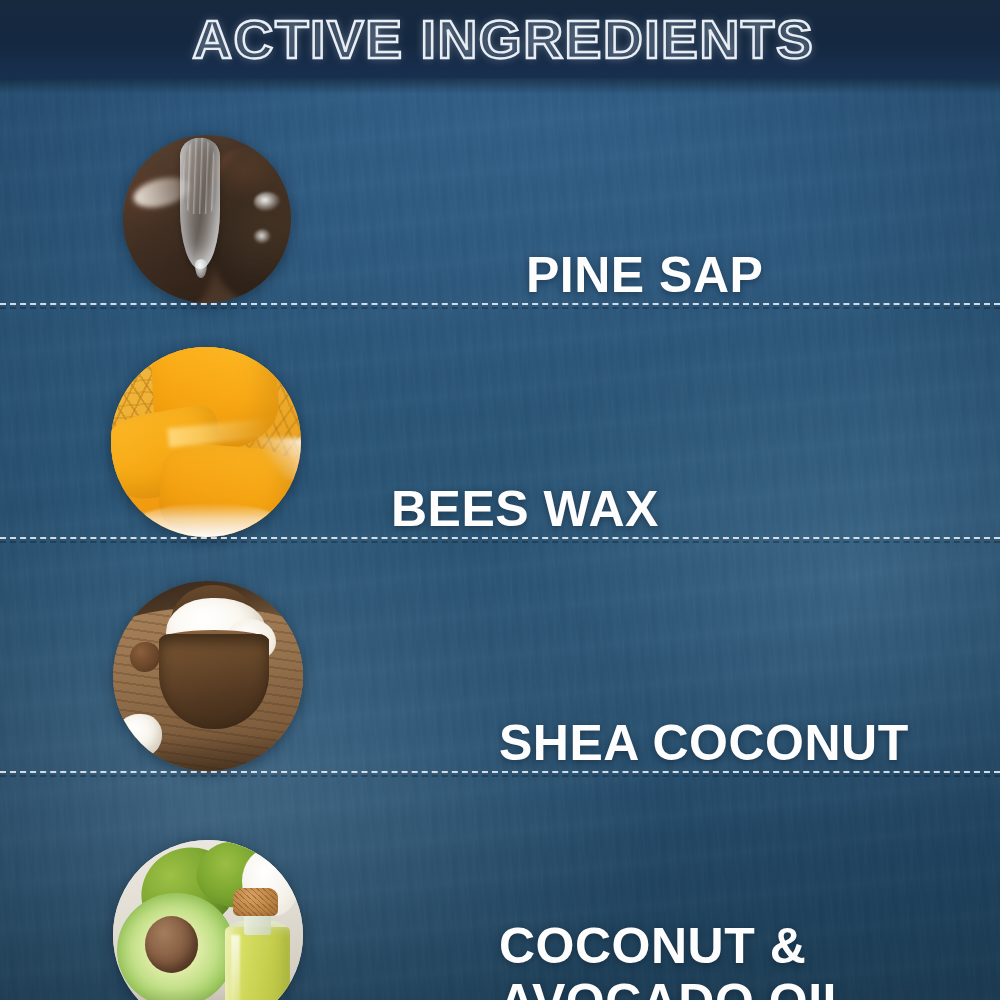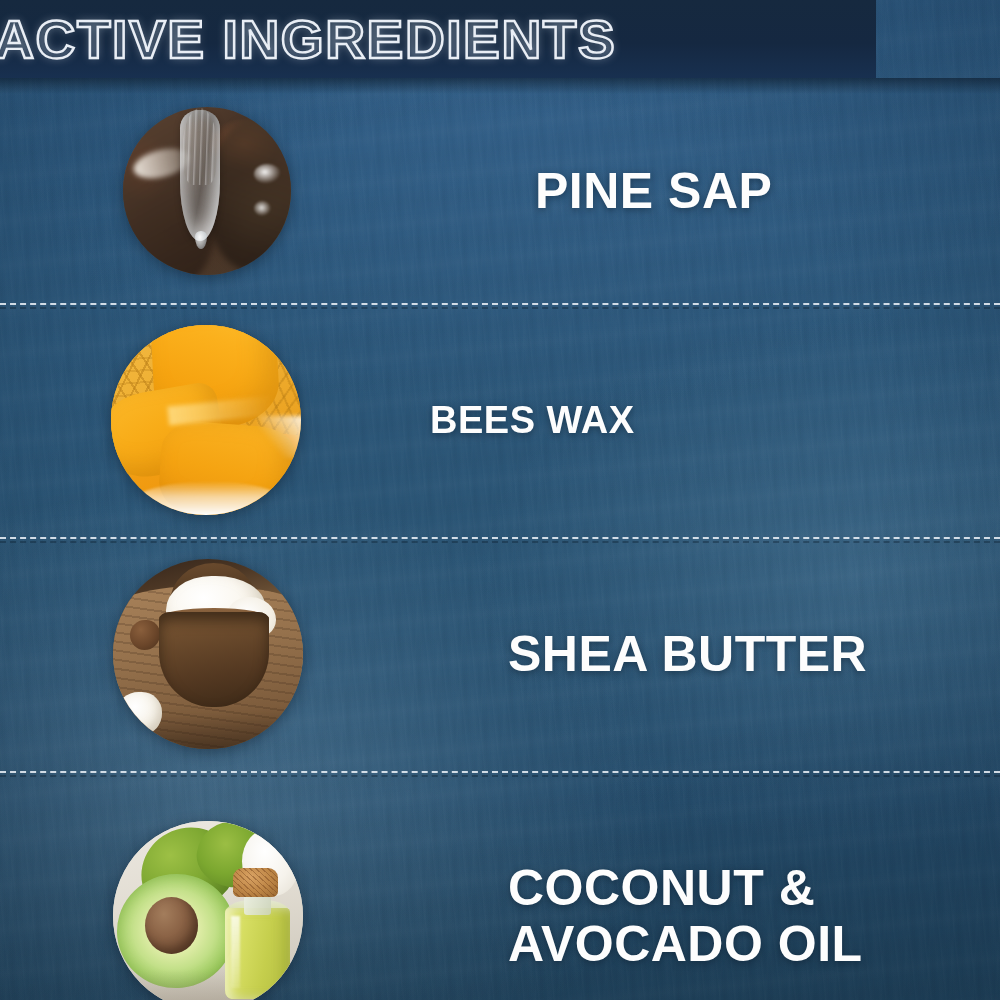--- a/index.html
+++ b/index.html
@@ -78,25 +78,26 @@
   .bg-vignette {
     position: absolute;
     inset: 0;
     background: radial-gradient(ellipse 95% 85% at 50% 45%, rgba(0,0,0,0) 40%, rgba(10,28,45,0.38) 100%);
   }
 
   
   .header {
     position: absolute;
     top: 0; left: 0;
-    width: 876px;
+    width: 1000px;
     height: 78px;
     background: linear-gradient(180deg, #16293f 0%, #152841 55%, #183050 100%);
     display: flex;
     align-items: center;
+    justify-content: center;
     z-index: 5;
   }
   .header-shadow {
     position: absolute;
     top: 78px; left: 0;
     width: 1000px; height: 16px;
     background: linear-gradient(180deg, rgba(8,20,34,0.55) 0%, rgba(8,20,34,0) 100%);
     z-index: 4;
   }
   .title {
@@ -120,22 +121,21 @@
     top: 78px; left: 0;
     width: 1000px;
     height: 922px;
     z-index: 3;
   }
   .row {
     position: absolute;
     left: 0;
     width: 1000px;
     display: flex;
-    align-items: center;
-    gap: 9px;
+    align-items: flex-end;
   }
   .row-1 { top: 0;   height: 225px; }
   .row-2 { top: 225px; height: 234px; }
   .row-3 { top: 459px; height: 234px; }
   .row-4 { top: 723px; height: 229px; }
 
   .divider {
     position: absolute;
     left: 0;
     width: 1000px;
@@ -462,21 +462,21 @@
     color: #fdfdfd;
     font-size: 50px;
     font-weight: 700;
     letter-spacing: 0.5px;
     line-height: 1.12;
     margin-left: 0;
     text-shadow: 0 2px 7px rgba(10,26,42,0.5);
     white-space: pre-line;
   }
   .label-1 { margin-left: 235px; font-size: 50px; }
-  .label-2 { margin-left: 120px; font-size: 38px; }
+  .label-2 { margin-left: 90px; font-size: 50px; }
   .label-3 { margin-left: 196px; font-size: 50px; }
   .label-4 { margin-left: 196px; font-size: 50px; }
 </style>
 </head>
 <body>
 
 <div class="poster">
 
   <div class="bg-fix"></div>
   <div class="bg-glow-a"></div>
@@ -532,21 +532,21 @@
           <div class="shea-board-dark"></div>
           <div class="shea-nut"></div>
           <div class="shea-bowl-back"></div>
           <div class="shea-butter-main"></div>
           <div class="shea-butter-r"></div>
           <div class="shea-bowl-rim"></div>
           <div class="shea-bowl"></div>
           <div class="shea-chunk"></div>
         </div>
       </div>
-      <div class="label label-3">SHEA BUTTER</div>
+      <div class="label label-3">SHEA COCONUT</div>
     </div>
 
     <div class="row row-4">
       <div class="thumb thumb-4">
         <div class="art art-avo">
           <div class="avo-bg"></div>
           <div class="avo-whole"></div>
           <div class="avo-whole2"></div>
           <div class="coconut-white"></div>
           <div class="avo-half"></div>

